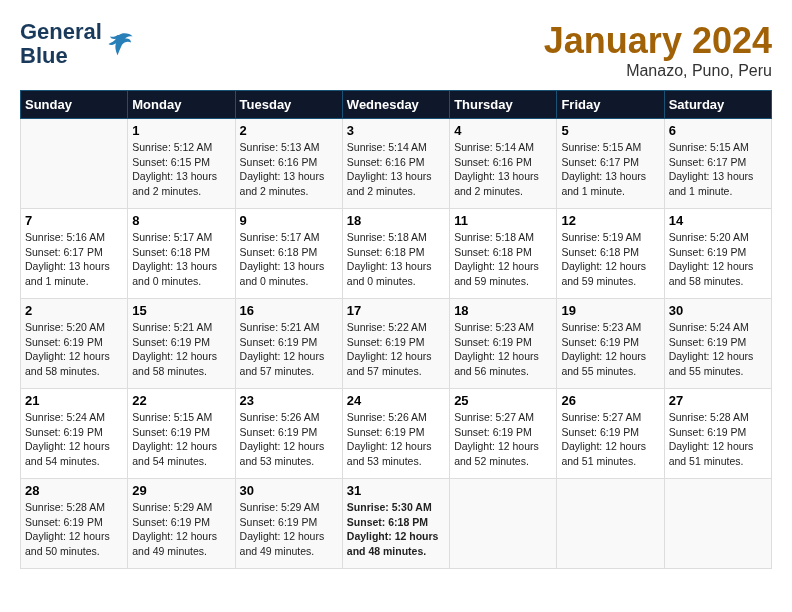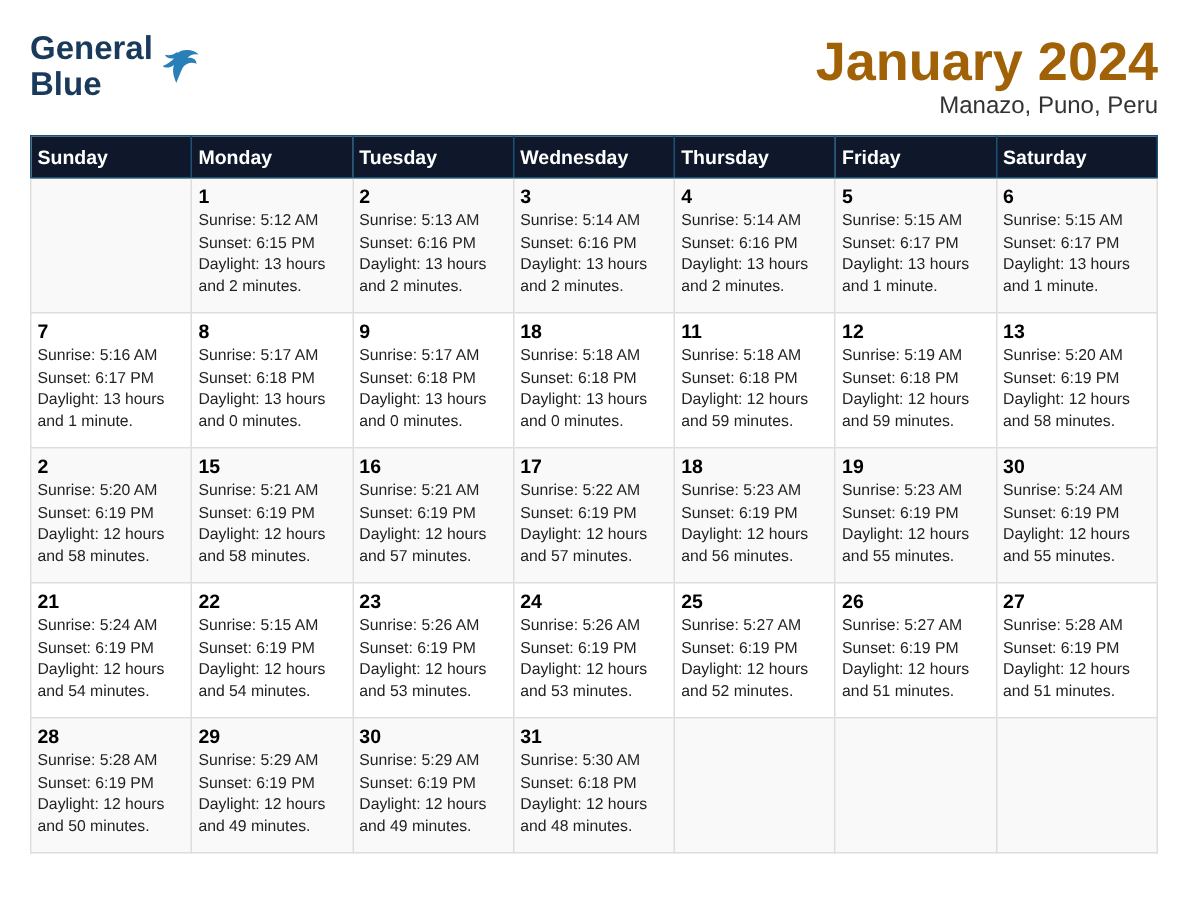--- a/index.html
+++ b/index.html
@@ -199,21 +199,21 @@
 and 59 minutes.</div>
         </td>
         <td>
           <span class="day-num">12</span>
           <div class="day-info" style="white-space: pre-line;">Sunrise: 5:19 AM
 Sunset: 6:18 PM
 Daylight: 12 hours
 and 59 minutes.</div>
         </td>
         <td>
-          <span class="day-num">13</span>
+          <span class="day-num">14</span>
           <div class="day-info" style="white-space: pre-line;">Sunrise: 5:20 AM
 Sunset: 6:19 PM
 Daylight: 12 hours
 and 58 minutes.</div>
         </td>
       </tr>
       <tr>
         <td>
           <span class="day-num">2</span>
           <div class="day-info" style="white-space: pre-line;">Sunrise: 5:20 AM
@@ -332,21 +332,21 @@
         </td>
         <td>
           <span class="day-num">30</span>
           <div class="day-info" style="white-space: pre-line;">Sunrise: 5:29 AM
 Sunset: 6:19 PM
 Daylight: 12 hours
 and 49 minutes.</div>
         </td>
         <td>
           <span class="day-num">31</span>
-          <div class="day-info" style="white-space: pre-line;">Sunrise: 5:30 AM
+          <div class="day-info" style="white-space: pre-line; font-weight: bold;">Sunrise: 5:30 AM
 Sunset: 6:18 PM
 Daylight: 12 hours
 and 48 minutes.</div>
         </td>
         <td></td>
         <td></td>
         <td></td>
       </tr>
     </tbody>
 </table>

